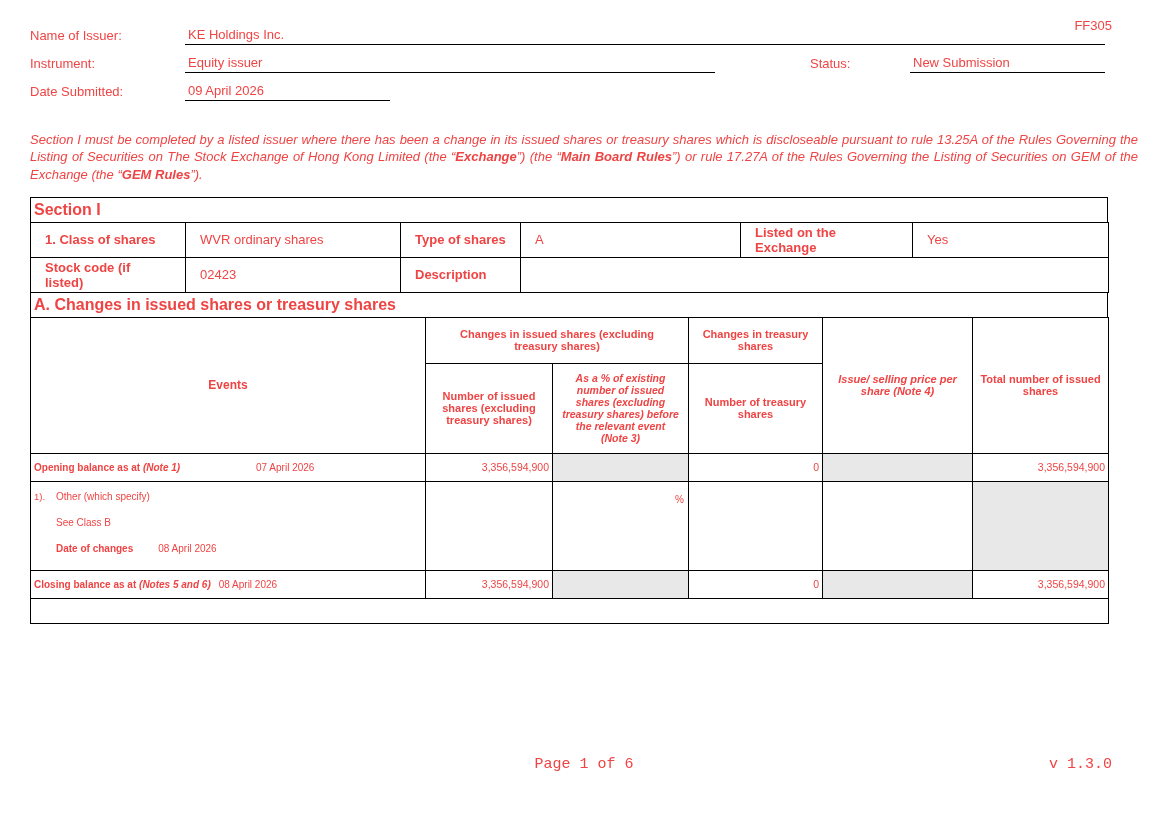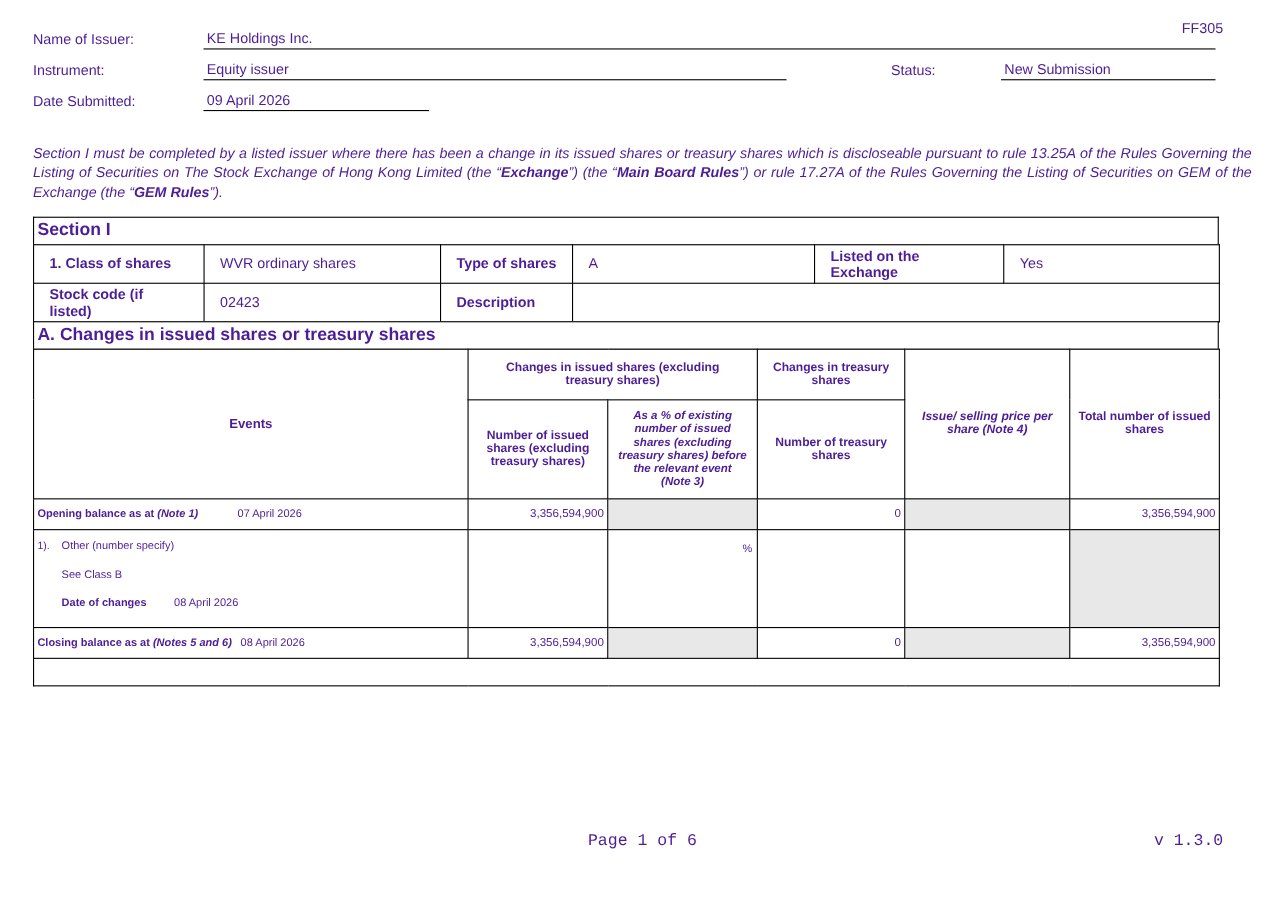--- a/index.html
+++ b/index.html
@@ -2,21 +2,21 @@
 <html style="--shaded-cell: #e8e8e8;"><head>
 <meta charset="utf-8">
 <style>
   * { box-sizing: border-box; margin: 0; padding: 0; }
   html, body { background: #ffffff; }
   .page {
     position: relative;
     width: 1168px;
     height: 825px;
     background: #ffffff;
-    color: #4c1d95;
+    color: #ef4444;
     font-family: "Liberation Sans", sans-serif;
     overflow: hidden;
     border-radius: 15px;
   }
   .form-code { position: absolute; top: 18px; right: 56px; font-size: 13px; }
   .title-block { padding-top: 57px; text-align: center; line-height: 1.3; }
   .title { font-size: 14px; font-weight: bold; }
   .subtitle { font-size: 13.5px; font-weight: bold; }
 
   .meta { margin: 26px 63px 0 30px; font-size: 13px; }
@@ -47,21 +47,21 @@
   .price-hd { padding: 2px 12px; }
   .italic { font-style: italic; }
   .pct-hd { font-size: 10.5px; padding: 2px 8px; }
   .hdr-row1 td { height: 46px; }
   .hdr-row2 td { height: 90px; }
 
   .bal-row td { height: 28px; }
   .bal-cell { font-size: 10px; padding: 2px 3px; }
   .bal-label { font-weight: bold; }
   .opening-label { display: inline-block; width: 182px; }
-  .bal-date { font-size: 10px; }
+  .bal-date { font-size: 10px; margin-left: 40px; }
   .closing-date { margin-left: 8px; }
   .num-cell { text-align: right; font-size: 10.5px; padding: 2px 3px; }
   .shaded { background: var(--shaded-cell, #e8e8e8); }
 
   .event-row td { height: 89px; vertical-align: top; }
   .event-cell { font-size: 10px; padding: 9px 3px 4px 3px; }
   .event-num { display: inline-block; width: 22px; font-size: 9.5px; }
   .event-detail { margin: 15px 0 0 22px; }
   .event-dateline { margin: 15px 0 0 22px; }
   .event-date-label { font-weight: bold; }
@@ -176,21 +176,21 @@
           <td class="num-cell">3,356,594,900</td>
           <td class="shaded"></td>
           <td class="num-cell">0</td>
           <td class="shaded"></td>
           <td class="num-cell">3,356,594,900</td>
         </tr>
 
         <tr class="event-row">
           <td class="event-cell">
             <div class="event-line1">
-              <span class="event-num">1).</span><span class="event-label">Other (number specify)</span>
+              <span class="event-num">1).</span><span class="event-label">Other (which specify)</span>
             </div>
             <div class="event-detail">See Class B</div>
             <div class="event-dateline">
               <span class="event-date-label">Date of changes</span><span class="event-date">08 April 2026</span>
             </div>
           </td>
           <td></td>
           <td class="pct-cell">%</td>
           <td></td>
           <td></td>

